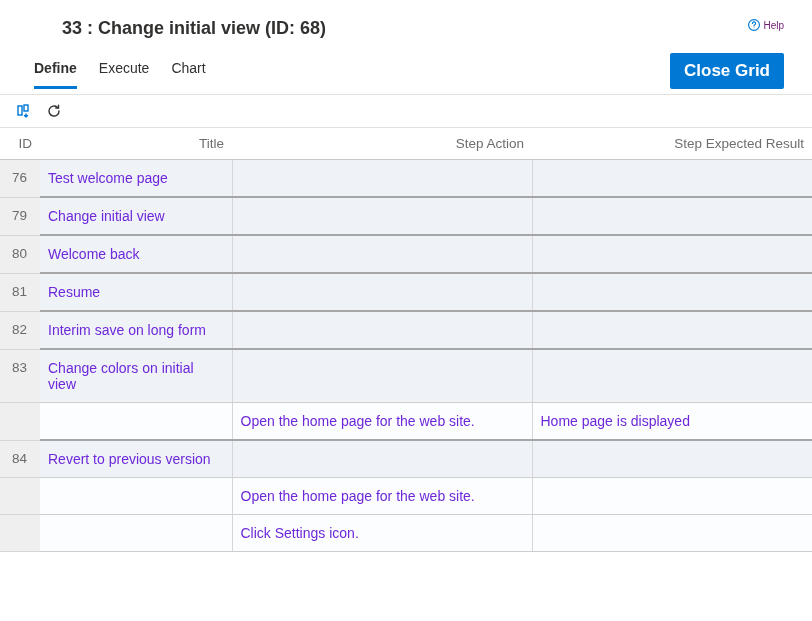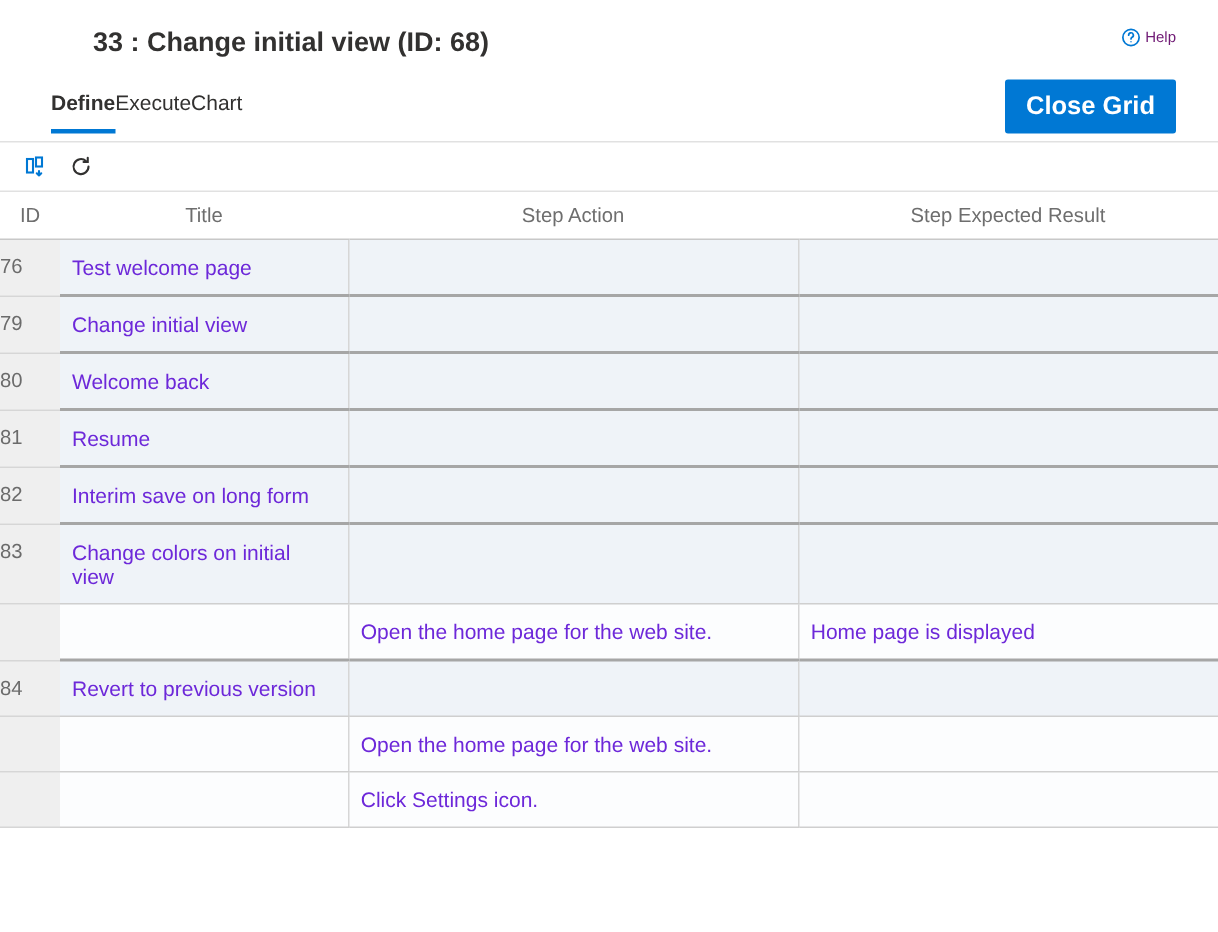--- a/index.html
+++ b/index.html
@@ -40,20 +40,21 @@
     stroke-width: 1.3;
   }
   .tabs-row {
     display: flex;
     justify-content: space-between;
     align-items: center;
     padding: 14px 28px 0 34px;
   }
   .tabs {
     display: flex;
+    gap: 22px;
   }
   .tab {
     font-size: 14px;
     color: #323130;
     padding-bottom: 10px;
     cursor: pointer;
     border-bottom: 3px solid transparent;
   }
   .tab.active {
     font-weight: 600;
@@ -90,21 +91,21 @@
   .toolbar-icon.dark { color: #323130; }
   .table-wrap {
     overflow: auto;
     height: calc(621px - 135px);
   }
   table {
     border-collapse: collapse;
     width: 100%;
   }
   th {
-    text-align: center;
+    text-align: right;
     font-weight: 400;
     color: #6e6e6e;
     font-size: 13.5px;
     padding: 8px 8px;
     border-bottom: 1px solid #c8c8c8;
     background: #ffffff;
   }
   td {
     padding: 10px 8px;
     font-size: 14px;
@@ -114,21 +115,21 @@
   }
   td:last-child { border-right: none; }
   col.c-id { width: 40px; }
   col.c-title { width: 192px; }
   col.c-action { width: 300px; }
   col.c-expected { }
   .id-cell {
     background: #efefef;
     color: #6b6b6b;
     border-right: none;
-    padding-left: 0;
+    padding-left: 12px;
     font-size: 13.5px;
   }
   tr.parent td:not(.id-cell) { background: #eff3f8; }
   tr.child td:not(.id-cell) { background: #fcfdfe; }
   tbody tr td.id-cell { border-top: 1px solid #d6d6d6; border-bottom: 1px solid #d6d6d6; }
   tbody tr td { border-top: 1px solid #cfcfcf; border-bottom: 1px solid #cfcfcf; }
   tbody tr.parent td:not(.id-cell){ border-top: 2px solid #a6a6a6; }
   tbody tr.parent:first-child td:not(.id-cell){ border-top: 1px solid #cfcfcf; }
 </style>
 </head>

